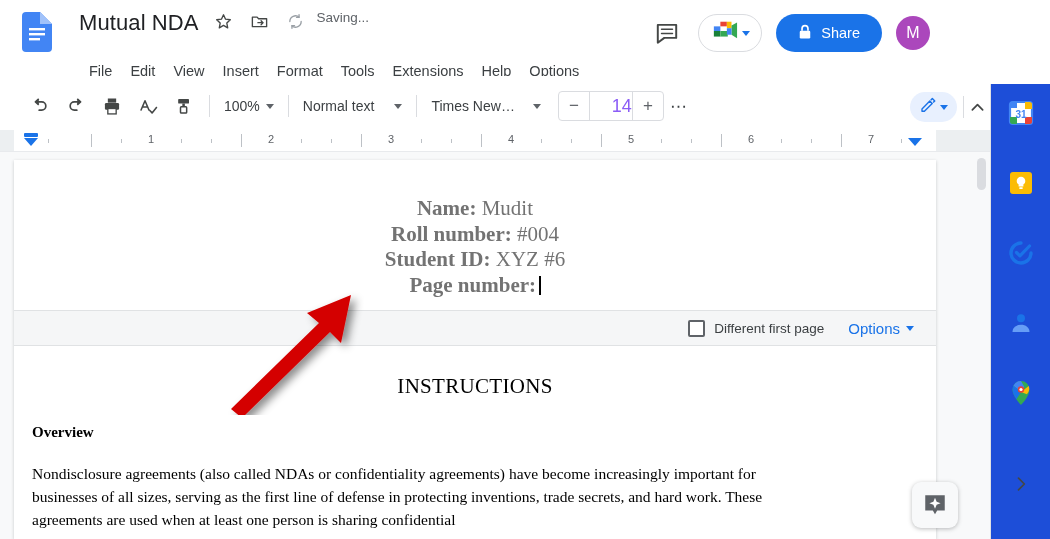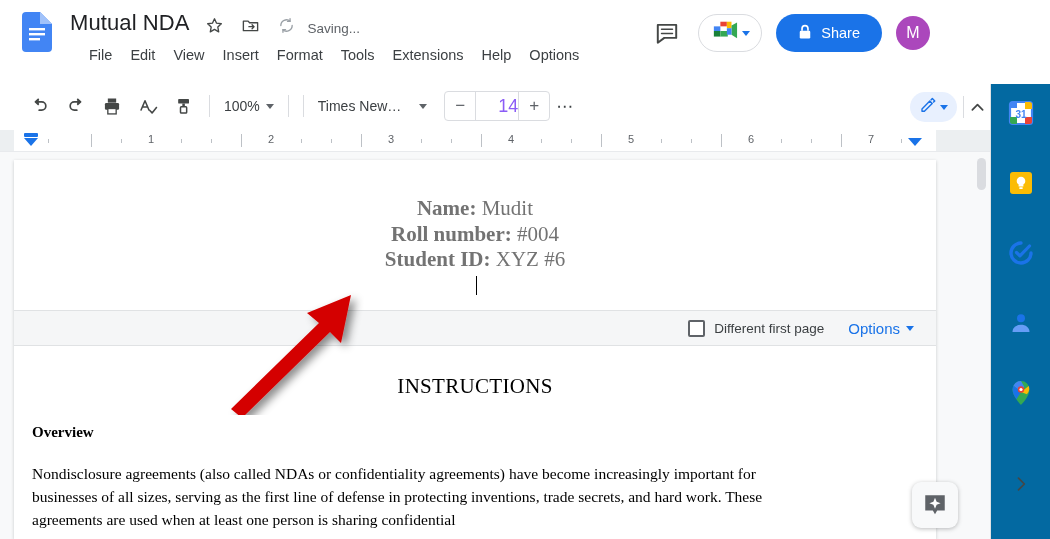--- a/index.html
+++ b/index.html
@@ -7,21 +7,21 @@
     width: 1050px; height: 539px;
     font-family: "Liberation Sans", sans-serif;
     background: #ffffff;
     overflow: hidden;
   }
   #app { position: relative; width: 1050px; height: 539px; }
 
   
   .topbar { position: absolute; left: 0; top: 0; width: 990px; height: 84px; background:#fff; }
   .doc-icon { position:absolute; left:22px; top:12px; width:30px; height:40px; }
-  .title-row { position:absolute; left:70px; top:10px; display:flex; align-items:flex-end; gap:14px; }
+  .title-row { position:absolute; left:79px; top:10px; display:flex; align-items:flex-start; gap:14px; }
   .doc-title { font-size:22px; color:#202124; letter-spacing:0.1px; white-space:nowrap; }
   .ticon { width:22px; height:22px; display:flex; align-items:center; justify-content:center; cursor:pointer; }
   .saving-text { font-size:13.5px; color:#5f6368; white-space:nowrap; margin-left:-4px; }
   .menubar { position:absolute; left:80px; top:49px; display:flex; gap:0px; }
   .menu-item { font-size:14.5px; color:#3c4043; padding:3px 9px; border-radius:4px; cursor:pointer; white-space:nowrap; }
   .menu-clip { position:absolute; left:80px; top:44px; width:585px; height:32px; overflow:hidden; }
 
   .top-right { position:absolute; right:60px; top:14px; display:flex; align-items:center; gap:14px; }
   .comment-btn { width:34px; height:34px; display:flex; align-items:center; justify-content:center; border-radius:50%; cursor:pointer; }
   .meet-btn { display:flex; align-items:center; gap:4px; height:38px; padding:0 11px 0 13px;
@@ -93,21 +93,21 @@
 
   .scrollbar-track { position:absolute; right:4px; top:0; width:10px; height:387px; }
   .scrollbar-thumb { position:absolute; right:4px; top:6px; width:9px; height:32px;
                      background:#dadce0; border-radius:5px; cursor:pointer; }
 
   .fab { position:absolute; left:912px; top:482px; width:46px; height:46px; background:#f8f9fa;
          border-radius:9px; box-shadow:0 1px 4px rgba(60,64,67,0.35);
          display:flex; align-items:center; justify-content:center; cursor:pointer; }
 
   
-  .sidepanel { position:absolute; right:0; top:84px; width:60px; height:455px; background:#0369a1;
+  .sidepanel { position:absolute; right:0; top:84px; width:60px; height:455px; background:#1d4ed8;
                border-left:1px solid #e0e2e4; }
   .sp-icon { position:absolute; left:15px; width:30px; height:30px; display:flex;
              align-items:center; justify-content:center; cursor:pointer; }
   .sp-expand { position:absolute; left:15px; top:385px; width:30px; height:30px;
                display:flex; align-items:center; justify-content:center; cursor:pointer; }
 
   .red-arrow { position:absolute; left:215px; top:285px; width:150px; height:130px; pointer-events:none; }
 </style>
 </head>
 <body>
@@ -147,21 +147,21 @@
           <path d="M20 12a8 8 0 0 1-13.2 6.1" stroke-linecap="round"></path>
           <path d="M4 12a8 8 0 0 1 13.2-6.1" stroke-linecap="round"></path>
           <path d="M17 2.5v3.6h-3.6M7 21.5v-3.6h3.6" stroke-linecap="round" stroke-linejoin="round"></path>
         </svg>
       </div>
 
       <div class="saving-text">Saving...</div>
     </div>
 
     <div class="menu-clip">
-      <div class="menubar" style="position:static;display:flex;margin-top:0;">
+      <div class="menubar" style="position:static;display:flex;margin-top:16px;">
         <div class="menu-item">File</div>
         <div class="menu-item">Edit</div>
         <div class="menu-item">View</div>
         <div class="menu-item">Insert</div>
         <div class="menu-item">Format</div>
         <div class="menu-item">Tools</div>
         <div class="menu-item">Extensions</div>
         <div class="menu-item">Help</div>
         <div class="menu-item">Options</div>
       </div>
@@ -246,20 +246,24 @@
 
     <div class="tb-sep"></div>
 
     <div class="tb-select">
       <span class="tb-select-label">100%</span>
       <span class="caret"></span>
     </div>
 
     <div class="tb-sep"></div>
 
+    <div class="tb-select">
+      <span class="tb-select-label">Normal text</span>
+      <span class="caret" style="margin-left:14px;"></span>
+    </div>
 
     <div class="tb-sep"></div>
 
     <div class="tb-select">
       <span class="tb-select-label">Times New…</span>
       <span class="caret" style="margin-left:12px;"></span>
     </div>
 
     <div style="width:10px;"></div>
 
@@ -334,21 +338,21 @@
         <div>
           <b>Name:</b><span> Mudit</span>
         </div>
         <div>
           <b>Roll number:</b><span> #004</span>
         </div>
         <div>
           <b>Student ID:</b><span> XYZ #6</span>
         </div>
         <div>
-          <span class="caret-bar"></span>
+          <b>Page number:</b><span class="caret-bar"></span>
         </div>
       </div>
 
       <div class="hdr-options">
         <div class="chk-wrap">
           <span class="chk-box"></span>
           <span class="chk-label">Different first page</span>
         </div>
         <div class="opt-link">
           <span>Options</span>

